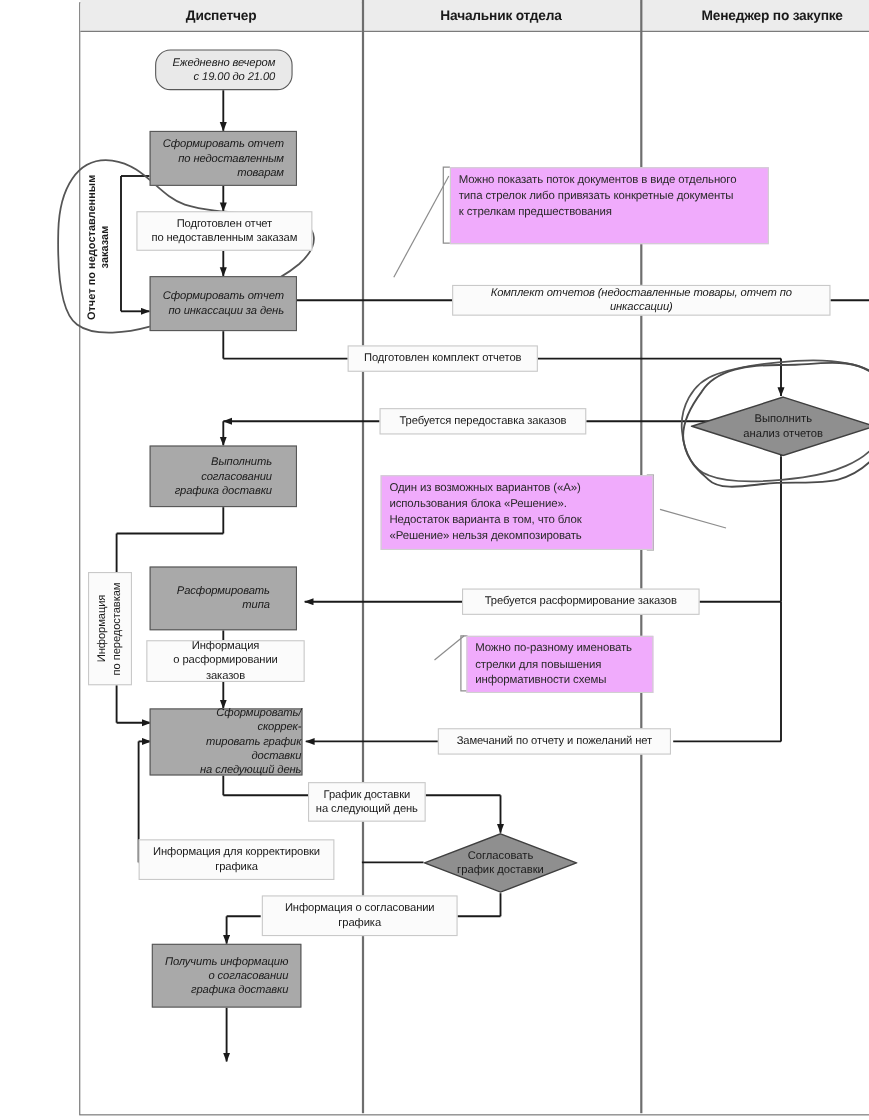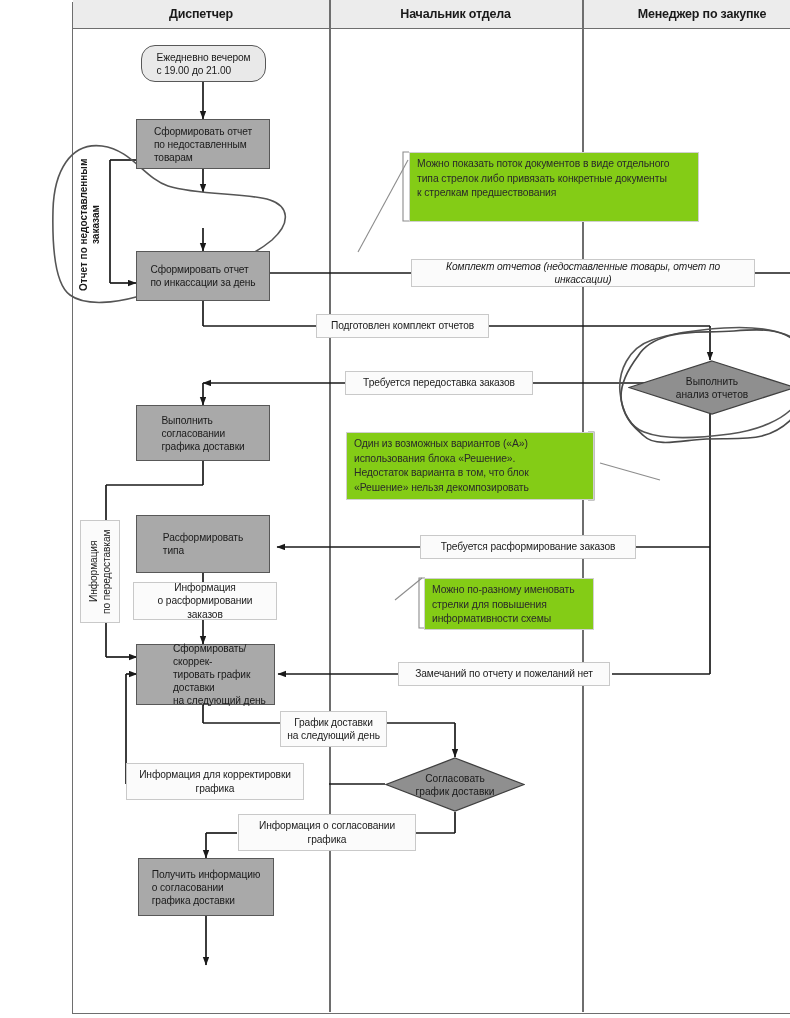--- a/index.html
+++ b/index.html
@@ -59,25 +59,26 @@
     height: 1012px;
     background: #6e6e6e;
   }
   
   .node {
     position: absolute;
     box-sizing: border-box;
     display: flex;
     align-items: center;
     justify-content: center;
-    text-align: left;
+    text-align: right;
     font-size: 10.2px;
     line-height: 13px;
     color: #1a1a1a;
     letter-spacing: -0.1px;
+    font-style: italic;
   }
   .process {
     background: #a9a9a9;
     border: 1.2px solid #585858;
   }
   .terminator {
     background: #e9e9e9;
     border: 1.2px solid #585858;
     border-radius: 14px;
   }
@@ -119,21 +120,21 @@
   }
   .flowlabel.vert {
     writing-mode: vertical-rl;
     transform: rotate(180deg);
     padding: 5px 2px;
   }
   
   .comment {
     position: absolute;
     box-sizing: border-box;
-    background: #84cc16;
+    background: #f0abfc;
     border: 1px solid #d0d0d0;
     font-size: 10.4px;
     line-height: 14.5px;
     color: #2a2a2a;
     padding: 4px 7px;
     letter-spacing: -0.1px;
   }
   .comment.ctr { text-align: left; }
   .comment.lft { text-align: left; }
   .vtext {
@@ -344,20 +345,26 @@
       <polygon points="70,1 139,27.5 70,54 1,27.5" fill="#8f8f8f" stroke="#3f3f3f" stroke-width="1.3"></polygon>
     </svg>
     <div class="decision-label">
       <div>
         <span>Согласовать</span><br>
         <span>график доставки</span>
       </div>
     </div>
   </div>
 
+  <div class="flowlabel" style="left:84px; top:192px; width:160px; height:36px;">
+    <div>
+      <span>Подготовлен отчет</span><br>
+      <span>по недоставленным заказам</span>
+    </div>
+  </div>
 
   <div class="flowlabel" style="left:371px; top:259px; width:344px; height:28px;font-style:italic;">
     <span>Комплект отчетов (недоставленные товары, отчет по инкассации)</span>
   </div>
 
   <div class="flowlabel" style="left:276px; top:314px; width:173px; height:24px;">
     <span>Подготовлен комплект отчетов</span>
   </div>
 
   <div class="flowlabel" style="left:305px; top:371px; width:188px; height:24px;">

